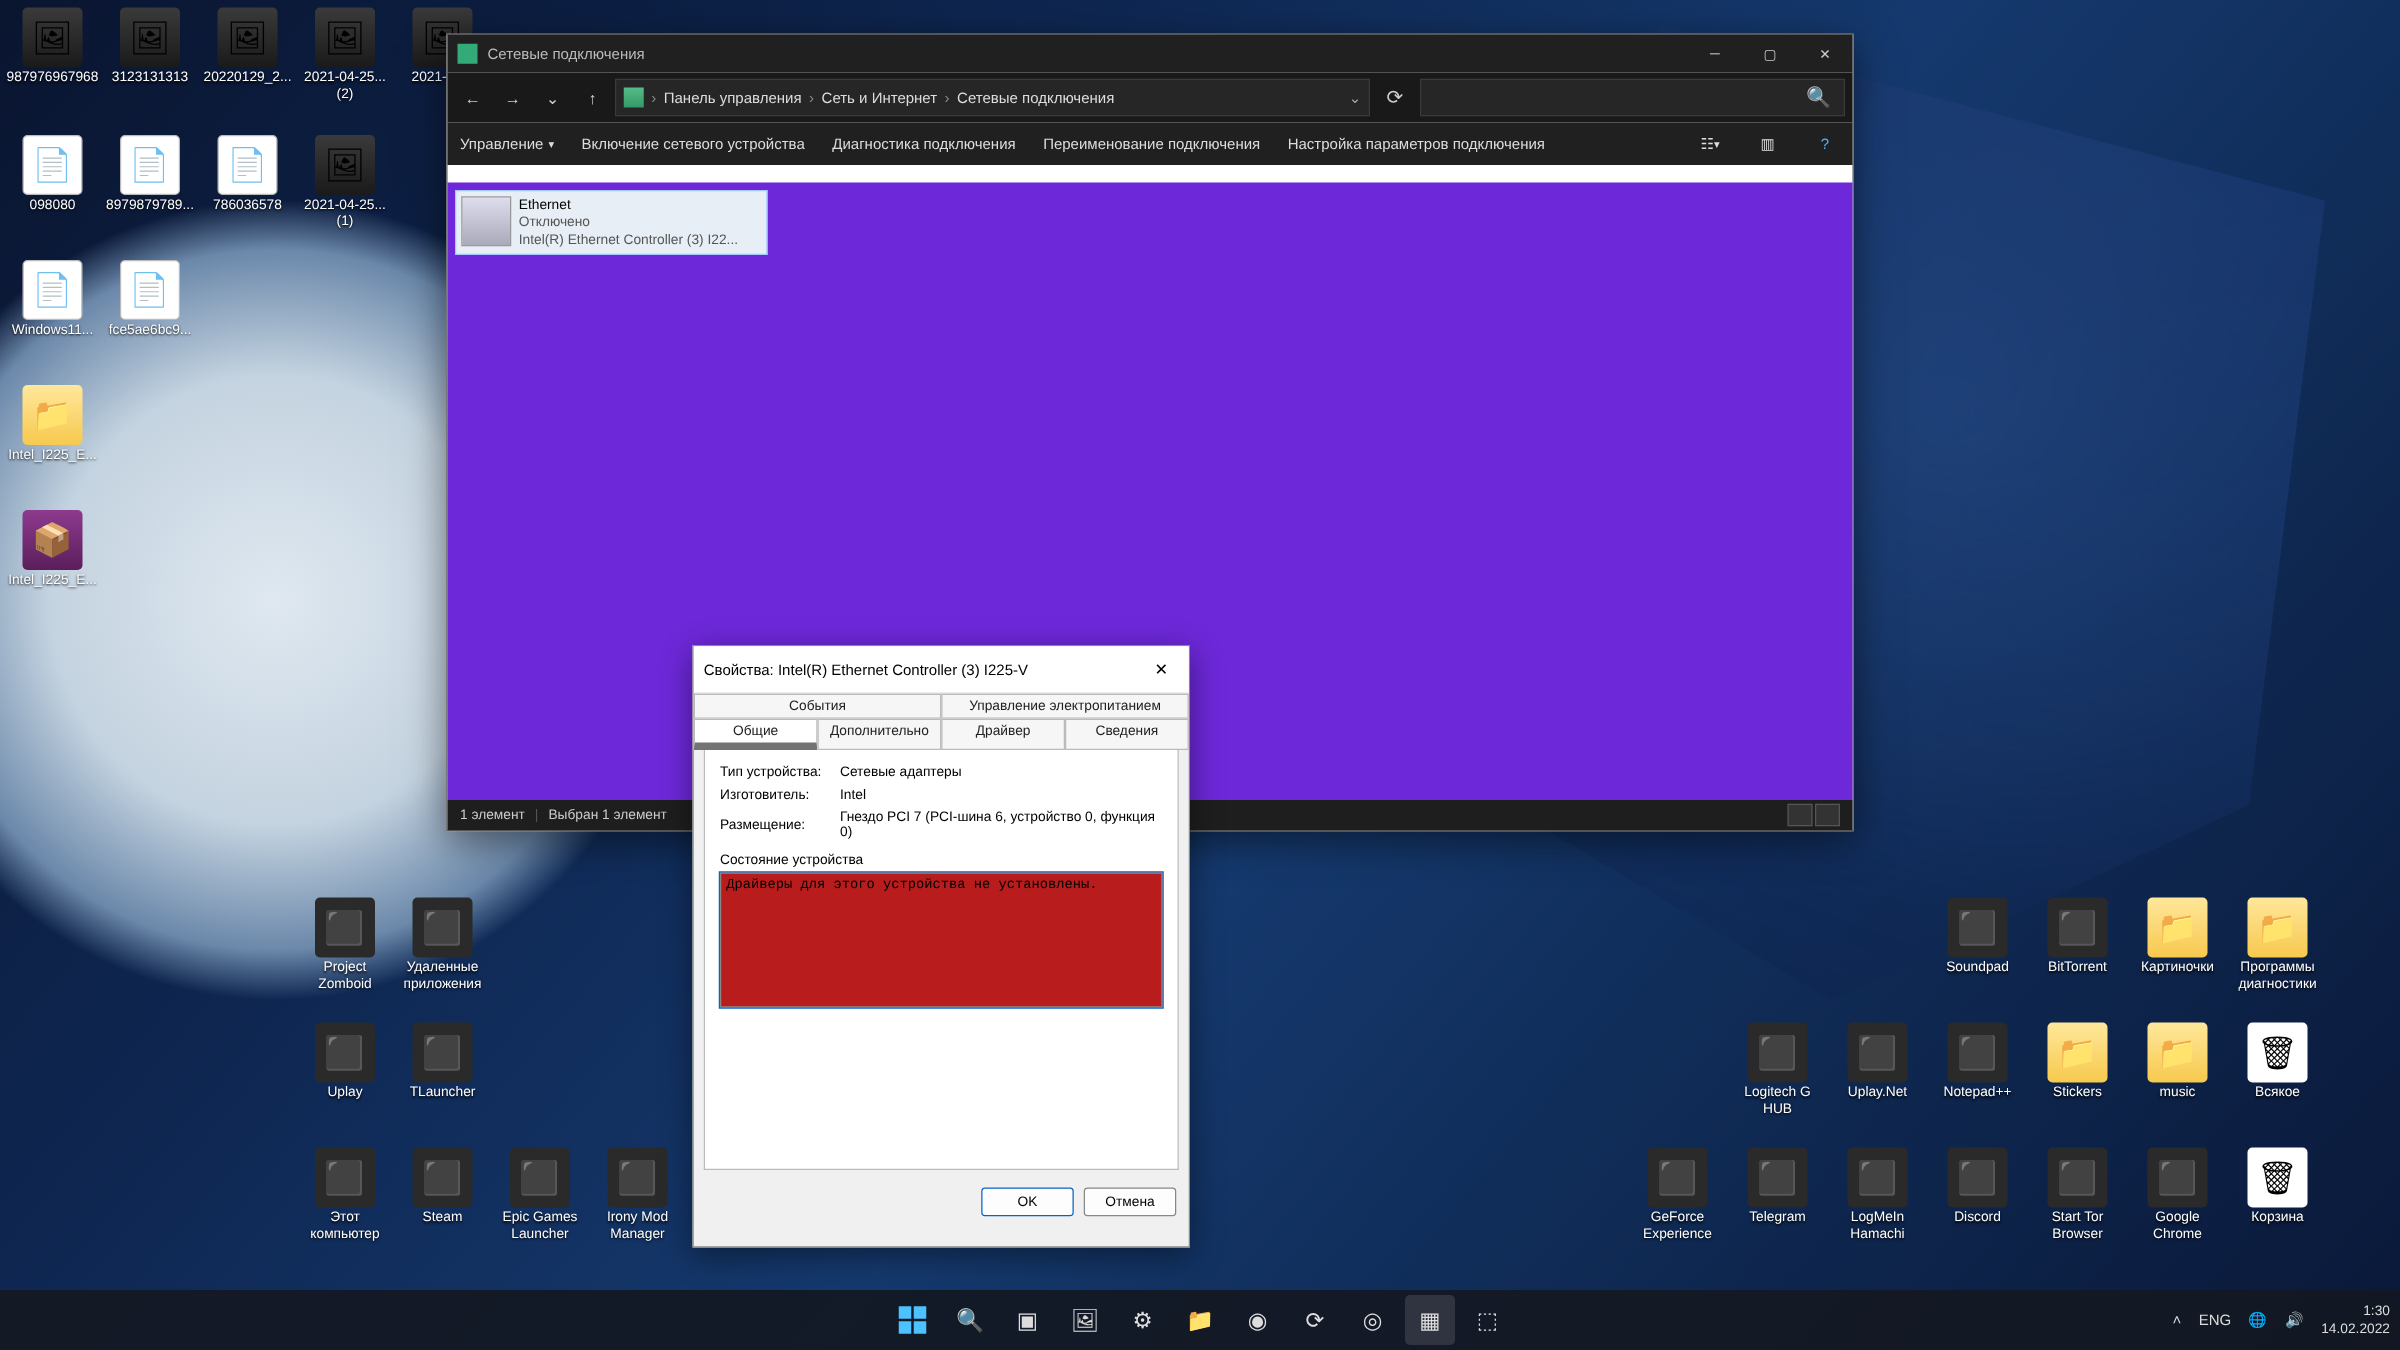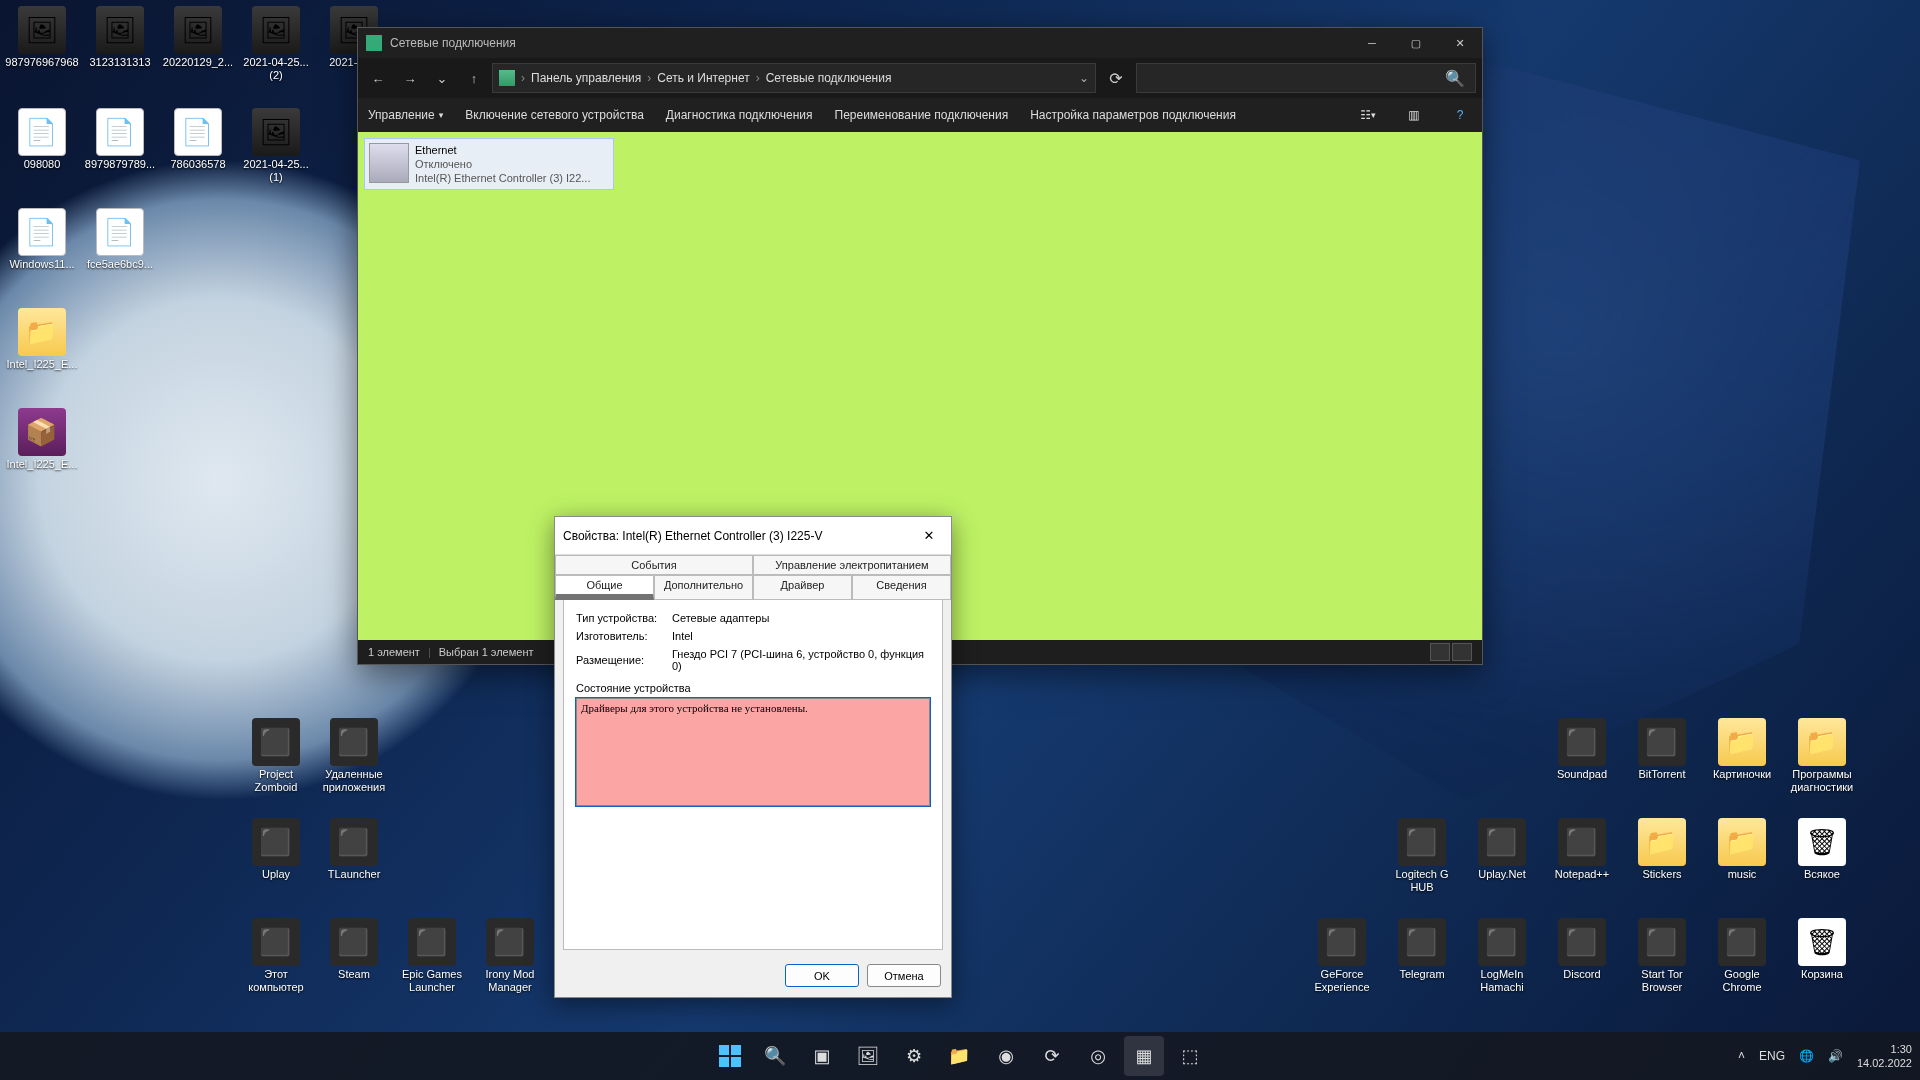--- a/index.html
+++ b/index.html
@@ -44,21 +44,21 @@
   #ex-nav .addr .aicon{width:16px;height:16px;background:linear-gradient(#5b8,#396);}
   #ex-nav .crumb{color:#ddd;}
   #ex-nav .sep{color:#888;}
   #ex-nav .drp{margin-left:auto;color:#aaa;}
   #ex-nav .rfr{width:32px;color:#ccc;display:flex;align-items:center;justify-content:center;}
   #ex-nav .srch{width:340px;height:30px;background:#262626;border:1px solid #3a3a3a;display:flex;align-items:center;justify-content:flex-end;padding:0 10px;color:#888;}
   #ex-cmd{height:34px;background:#202020;display:flex;align-items:center;padding:0 10px;gap:22px;color:#ddd;font-size:12px;}
   #ex-cmd .citm{display:flex;align-items:center;gap:4px;}
   #ex-cmd .spacer{flex:1;}
   #ex-cmd .ibtn{width:24px;height:24px;display:flex;align-items:center;justify-content:center;color:#ddd;}
-  #ex-content{flex:1;background:#bef264;position:relative;padding:6px;}
+  #ex-content{flex:1;background:#6d28d9;position:relative;padding:6px;margin-top:14px;}
   .netitem{width:250px;height:52px;border:1px solid #a7c7ff;background:#e8eef6;display:flex;padding:4px;gap:6px;}
   .netitem .nic{width:40px;height:40px;background:linear-gradient(#dde,#aab);border:1px solid #999;}
   .netitem .ntx{font-size:11px;line-height:14px;color:#333;}
   .netitem .ntx .nm{font-weight:400;color:#000;}
   .netitem .ntx .st{color:#555;}
   .netitem .ntx .dv{color:#555;white-space:nowrap;overflow:hidden;text-overflow:ellipsis;width:190px;}
   #ex-status{height:24px;background:#1e1e1e;color:#ccc;font-size:11px;display:flex;align-items:center;padding:0 10px;gap:8px;}
   #ex-status .ssep{color:#555;}
   #ex-status .sright{margin-left:auto;display:flex;gap:2px;}
   #ex-status .vbtn{width:20px;height:18px;border:1px solid #555;background:#333;}
@@ -77,22 +77,22 @@
   .tab{flex:1;text-align:center;padding:3px 4px;background:#f6f6f6;border:1px solid #bbb;font-size:11px;color:#222;}
   .tab.active{background:#fff;border-bottom:6px solid #737373;text-align:center;}
   #props-body{flex:1;background:#fff;margin:0 8px 8px;border:1px solid #bbb;border-top:none;padding:12px 12px 8px;position:relative;}
   #props-body .row{display:flex;margin-bottom:6px;align-items:center;}
   #props-body .row .k{width:96px;color:#000;}
   #props-body .row .v{flex:1;color:#000;}
   #devhead{display:flex;align-items:center;gap:10px;margin-bottom:16px;}
   #devhead .dicon{width:36px;height:28px;background:linear-gradient(#7ab6ef,#3d7fc7);border:1px solid #6aa0d8;}
   #statusbox{margin-top:10px;}
   #statusbox .slabel{color:#000;margin-bottom:4px;}
-  #statusbox textarea{width:100%;height:108px;resize:none;font-family:Liberation Serif, serif;font-size:11px;padding:3px 4px;border:1px solid #888;outline:1px solid #0a64c7;background:#fca5a5;}
-  #props-btns{display:flex;justify-content:flex-end;gap:8px;padding:6px 10px 10px;}
+  #statusbox textarea{width:100%;height:108px;resize:none;font-family:Liberation Mono, monospace;font-size:11px;padding:3px 4px;border:1px solid #888;outline:1px solid #0a64c7;background:#b91c1c;}
+  #props-btns{display:flex;justify-content:flex-end;gap:8px;padding:6px 10px 24px;}
   #props-btns button{width:74px;height:23px;font-size:11px;background:#fdfdfd;border:1px solid #888;border-radius:3px;}
   #props-btns button.primary{border:1px solid #0a64c7;}
 
   
   #taskbar{position:absolute;left:0;bottom:0;width:100%;height:48px;background:rgba(20,24,34,.92);display:flex;align-items:center;z-index:50;}
   #tb-center{position:absolute;left:50%;transform:translateX(-50%);display:flex;gap:6px;}
   .tb{width:40px;height:40px;display:flex;align-items:center;justify-content:center;border-radius:4px;font-size:18px;color:#ddd;}
   .tb.active{background:rgba(255,255,255,.12);}
   .tb .winlogo{width:22px;height:22px;display:grid;grid-template:1fr 1fr/1fr 1fr;gap:2px;}
   .tb .winlogo span{background:#4cc2ff;}

